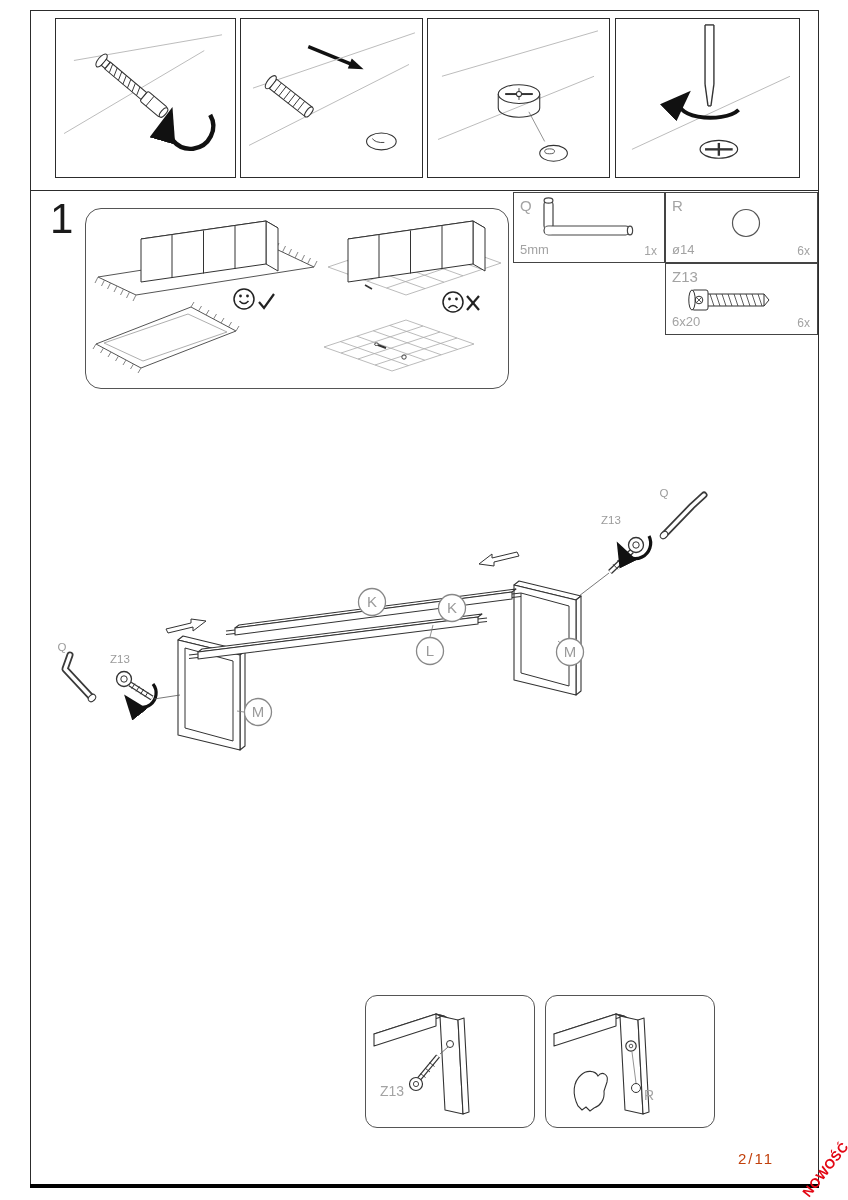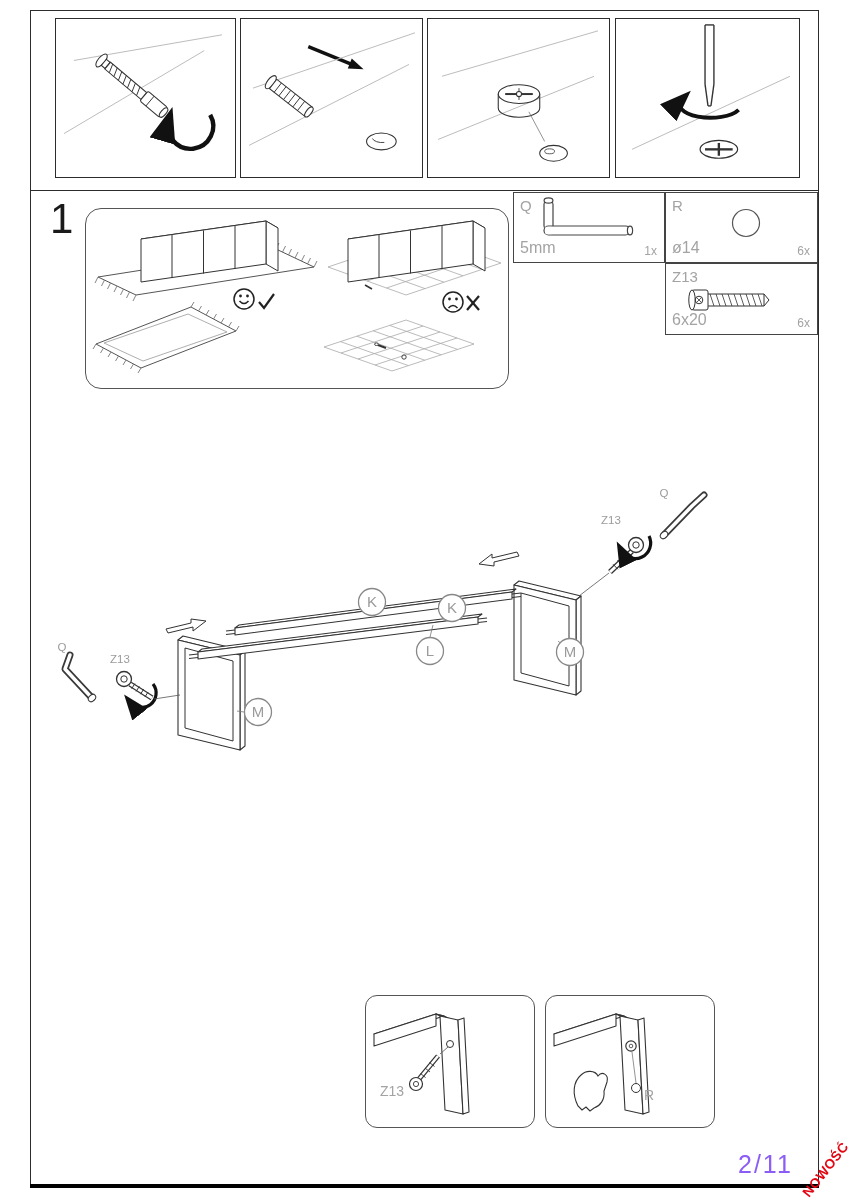--- a/index.html
+++ b/index.html
@@ -10,25 +10,25 @@
   .sep-line{left:30px;top:190px;width:789px;height:1px;background:#2c2c2c;}
   .thick-bottom{left:30px;top:1184px;width:789px;height:4px;background:#000;}
   .hw-panel{top:18px;height:160px;border:1px solid #2c2c2c;background:#fff;box-sizing:border-box;}
   .hw-panel svg{display:block;width:100%;height:100%;}
   .step-number{left:50px;top:198px;font-size:42px;font-weight:400;color:#1a1a1a;line-height:1;}
   .scene-box{left:85px;top:208px;width:424px;height:181px;border:1px solid #555;border-radius:16px;
              box-sizing:border-box;background:#fff;overflow:hidden;}
   .part-box{border:1px solid #444;background:#fff;box-sizing:border-box;}
   .part-box svg{position:absolute;left:0;top:0;}
   .part-code{position:absolute;left:6px;top:4px;font-size:15px;color:#a3a3a3;}
-  .part-size{position:absolute;left:6px;bottom:5px;font-size:16px;color:#a3a3a3;}
+  .part-size{position:absolute;left:6px;bottom:5px;font-size:13px;color:#a3a3a3;}
   .part-qty{position:absolute;right:7px;bottom:4px;font-size:12px;color:#a3a3a3;}
   .detail-box{top:995px;width:170px;height:133px;border:1px solid #555;border-radius:12px;
               box-sizing:border-box;background:#fff;overflow:hidden;}
-  .page-num{left:738px;top:1150px;font-size:25px;color:#8b5cf6;letter-spacing:2px;}
+  .page-num{left:738px;top:1150px;font-size:15px;color:#c2410c;letter-spacing:2px;}
   .badge{left:793px;top:1162px;font-size:13.5px;font-weight:700;color:#e30613;
          transform:rotate(-52deg);letter-spacing:0.5px;white-space:nowrap;}
   svg{overflow:visible;}
   svg text{font-family:"Liberation Sans",sans-serif;}
   .lbl{fill:#9b9b9b;font-size:11.5px;}
   .callout-txt{fill:#9b9b9b;font-size:15px;text-anchor:middle;}
   .dlbl{fill:#a3a3a3;font-size:14px;}
   .ln{stroke:#333;stroke-width:1.1;fill:#fff;stroke-linejoin:round;}
   .thin{stroke:#bbb;stroke-width:1;fill:none;}
 </style>

